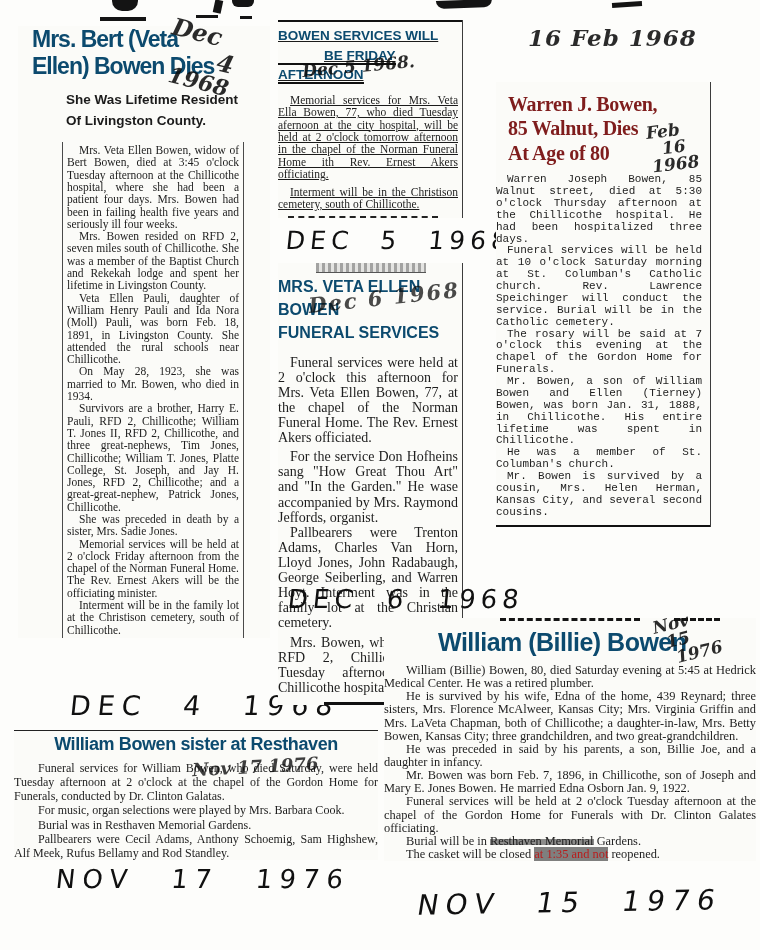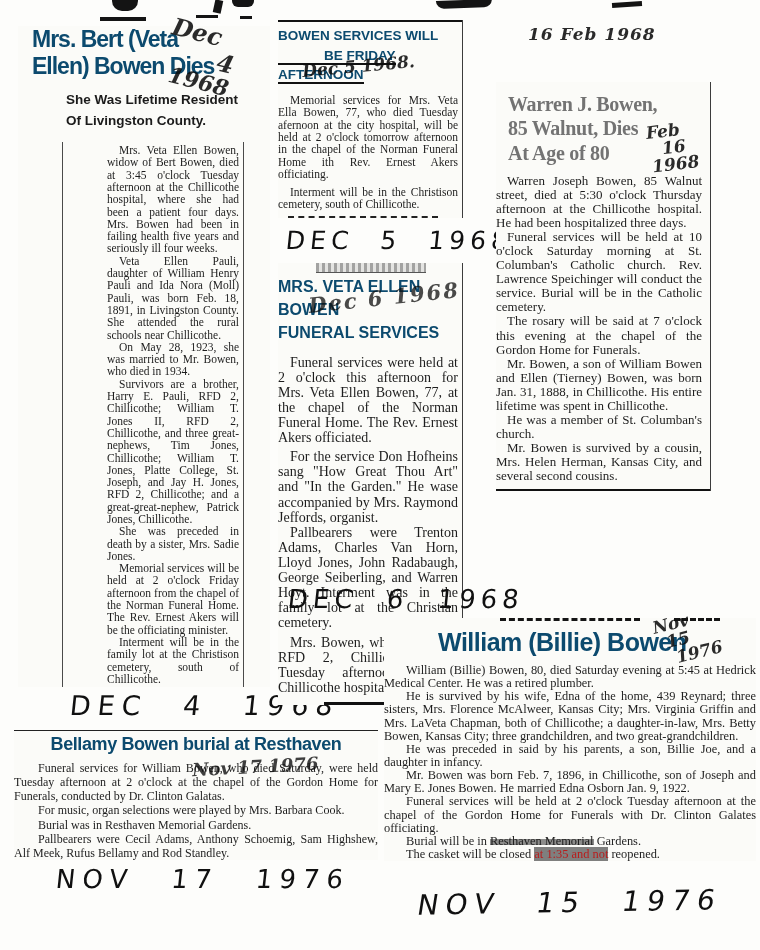--- a/index.html
+++ b/index.html
@@ -7,21 +7,21 @@
        font-family:"Liberation Serif", serif;color:#1b1b1b;}
   .page{position:absolute;inset:0;}
 
   
   .clipping{position:absolute;background:#fbfbf8;}
   .newsbody{text-align:justify;color:#1d1d1d;}
   .newsbody p{margin:0;}
 
   
   .hl-sans{font-family:"Liberation Sans", sans-serif;font-weight:700;color:#0c4a6e;}
-  .hl-serif{font-family:"Liberation Serif", serif;font-weight:700;color:#737373;}
+  .hl-serif{font-family:"Liberation Serif", serif;font-weight:700;color:#7f1d1d;}
 
   
   .hw-script{font-family:"DejaVu Serif", serif;font-style:italic;font-weight:700;
              color:rgba(12,12,12,.88);white-space:nowrap;}
   .hw-print{font-family:"DejaVu Sans", sans-serif;color:#101010;white-space:nowrap;
             transform:skewX(-6deg);}
   .hw-stack span{display:block;line-height:1.0;}
 
   
   .ink-mark{position:absolute;background:#141414;}
@@ -32,27 +32,27 @@
   .smudge-light{background:linear-gradient(transparent 35%, rgba(30,30,30,.5) 35% 80%, transparent 80%);}
 
   
   .c1{left:18px;top:26px;width:252px;}
   .c1 .hl{font-size:23px;line-height:1.18;letter-spacing:-1px;padding-left:14px;}
   .c1 .sub{font-family:"Liberation Sans", sans-serif;font-weight:700;font-size:13.5px;
            line-height:1.55;padding-left:48px;margin-top:10px;}
   .c1 .newsbody{margin:10px 0 0 44px;width:172px;padding:2px 4px;
       border-left:1px solid #4a4a4a;border-right:1px solid #4a4a4a;
       font-size:11.5px;line-height:1.07;}
-  .c1 .newsbody p{text-indent:12px;margin-left:40px;}
+  .c1 .newsbody p{text-indent:12px;}
   .c1 .hw{position:absolute;left:148px;top:-4px;font-size:24px;transform:rotate(14deg);}
   .c1 .hw span:nth-child(2){margin-left:52px;}
   .c1 .hw span:nth-child(3){margin-left:8px;font-size:22px;}
 
   
-  .c2{left:278px;top:20px;width:184px;border-right:1px solid #3c3c3c;}
+  .c2{left:278px;top:20px;width:184px;border-right:1px solid #3c3c3c;text-decoration:underline;}
   .c2 .hl{font-size:13.5px;line-height:1.45;border-top:2px solid #111;padding-top:4px;}
   .c2 .hl .u{border-bottom:2px solid #111;padding-left:46px;}
   .c2 .newsbody{margin-top:9px;font-size:11.5px;line-height:1.08;padding-right:4px;}
   .c2 .newsbody p{text-indent:12px;}
   .c2 .hw{position:absolute;left:24px;top:36px;font-size:17px;transform:rotate(-5deg);}
   .c2 .dash-bottom{margin:4px 0 0 10px;width:150px;
       border-bottom:2px dashed #222;height:2px;}
 
   .hwp-dec5{position:absolute;left:286px;top:226px;font-size:25px;letter-spacing:5px;word-spacing:14px;}
 
@@ -63,28 +63,28 @@
   .c3 .newsbody p{text-indent:12px;}
   .c3 .hw{position:absolute;left:30px;top:22px;font-size:21px;transform:rotate(-6deg);
           letter-spacing:2px;opacity:.85;}
   .c3 .thick-bottom{margin:5px 0 0 46px;width:78px;border-bottom:3px solid #111;height:2px;}
 
   .hwp-dec6{position:absolute;left:288px;top:584px;font-size:26px;letter-spacing:5px;word-spacing:16px;}
 
   
   .c4{left:496px;top:82px;width:214px;border-right:1px solid #3c3c3c;}
   .c4 .hl{font-size:20px;line-height:1.22;padding-left:12px;margin-top:10px;letter-spacing:-.3px;}
-  .c4 .newsbody{margin-top:9px;font-size:13px;line-height:1.08;width:206px;}
+  .c4 .newsbody{margin-top:9px;font-size:11px;line-height:1.08;width:206px;font-family:Liberation Mono, monospace;}
   .c4 .newsbody p{text-indent:11px;}
   .c4 .hw{position:absolute;left:152px;top:40px;font-size:17px;transform:rotate(-7deg);}
   .c4 .hw span:nth-child(2){margin-left:14px;}
   .c4 .hw span:nth-child(3){margin-left:2px;}
   .c4 .bottom-line{margin-top:4px;border-bottom:2px solid #111;width:100%;height:2px;}
 
-  .hw-16feb{position:absolute;left:528px;top:24px;font-size:17px;letter-spacing:1px;}
+  .hw-16feb{position:absolute;left:528px;top:24px;font-size:23px;letter-spacing:1px;}
 
   
   .c5{left:14px;top:730px;width:364px;}
   .c5 .hl{font-size:18px;text-align:center;letter-spacing:-.4px;border-top:1px solid #222;
           padding-top:3px;}
   .c5 .newsbody{margin-top:6px;font-size:12px;line-height:1.18;}
   .c5 .newsbody p{text-indent:24px;}
   .c5 .hw{position:absolute;left:178px;top:26px;font-size:18px;transform:rotate(-3deg);opacity:.9;}
 
   .hwp-nov17{position:absolute;left:56px;top:864px;font-size:26px;letter-spacing:7px;word-spacing:22px;}
@@ -143,20 +143,21 @@
     <div class="hl hl-sans">
       <div>Mrs. Bert (Veta</div>
       <div>Ellen) Bowen Dies</div>
     </div>
     <div class="sub">
       <div>She Was Lifetime Resident</div>
       <div>Of Livingston County.</div>
     </div>
     <div class="newsbody">
       <p>Mrs. Veta Ellen Bowen, widow of Bert Bowen, died at 3:45 o'clock Tuesday afternoon at the Chillicothe hospital, where she had been a patient four days. Mrs. Bowen had been in failing health five years and seriously ill four weeks.</p>
+      <p>Mrs. Bowen resided on RFD 2, seven miles south of Chillicothe. She was a member of the Baptist Church and Rekekah lodge and spent her lifetime in Livingston County.</p>
       <p>Veta Ellen Pauli, daughter of William Henry Pauli and Ida Nora (Moll) Pauli, was born Feb. 18, 1891, in Livingston County. She attended the rural schools near Chillicothe.</p>
       <p>On May 28, 1923, she was married to Mr. Bowen, who died in 1934.</p>
       <p>Survivors are a brother, Harry E. Pauli, RFD 2, Chillicothe; William T. Jones II, RFD 2, Chillicothe, and three great-nephews, Tim Jones, Chillicothe; William T. Jones, Platte College, St. Joseph, and Jay H. Jones, RFD 2, Chillicothe; and a great-great-nephew, Patrick Jones, Chillicothe.</p>
       <p>She was preceded in death by a sister, Mrs. Sadie Jones.</p>
       <p>Memorial services will be held at 2 o'clock Friday afternoon from the chapel of the Norman Funeral Home. The Rev. Ernest Akers will be the officiating minister.</p>
       <p>Interment will be in the family lot at the Christison cemetery, south of Chillicothe.</p>
     </div>
   </div>
   <div class="hw-print" style="position:absolute;left:70px;top:690px;font-size:27px;letter-spacing:7px;word-spacing:20px;">DEC 4 1968</div>
 
@@ -208,21 +209,21 @@
       <p>Funeral services will be held at 10 o'clock Saturday morning at St. Columban's Catholic church. Rev. Lawrence Speichinger will conduct the service. Burial will be in the Catholic cemetery.</p>
       <p>The rosary will be said at 7 o'clock this evening at the chapel of the Gordon Home for Funerals.</p>
       <p>Mr. Bowen, a son of William Bowen and Ellen (Tierney) Bowen, was born Jan. 31, 1888, in Chillicothe. His entire lifetime was spent in Chillicothe.</p>
       <p>He was a member of St. Columban's church.</p>
       <p>Mr. Bowen is survived by a cousin, Mrs. Helen Herman, Kansas City, and several second cousins.</p>
     </div>
     <div class="bottom-line"></div>
   </div>
 
   <div class="clipping c5">
-    <div class="hl hl-sans">Bellamy Bowen burial at Resthaven</div>
+    <div class="hl hl-sans">William Bowen sister at Resthaven</div>
     <div class="hw hw-script">Nov 17 1976</div>
     <div class="newsbody">
       <p>Funeral services for William Bowen, who died Saturday, were held Tuesday afternoon at 2 o'clock at the chapel of the Gordon Home for Funerals, conducted by Dr. Clinton Galatas.</p>
       <p>For music, organ selections were played by Mrs. Barbara Cook.</p>
       <p>Burial was in Resthaven Memorial Gardens.</p>
       <p>Pallbearers were Cecil Adams, Anthony Schoemig, Sam Highshew, Alf Meek, Rufus Bellamy and Rod Standley.</p>
     </div>
   </div>
   <div class="hw-print hwp-nov17">NOV 17 1976</div>
 

